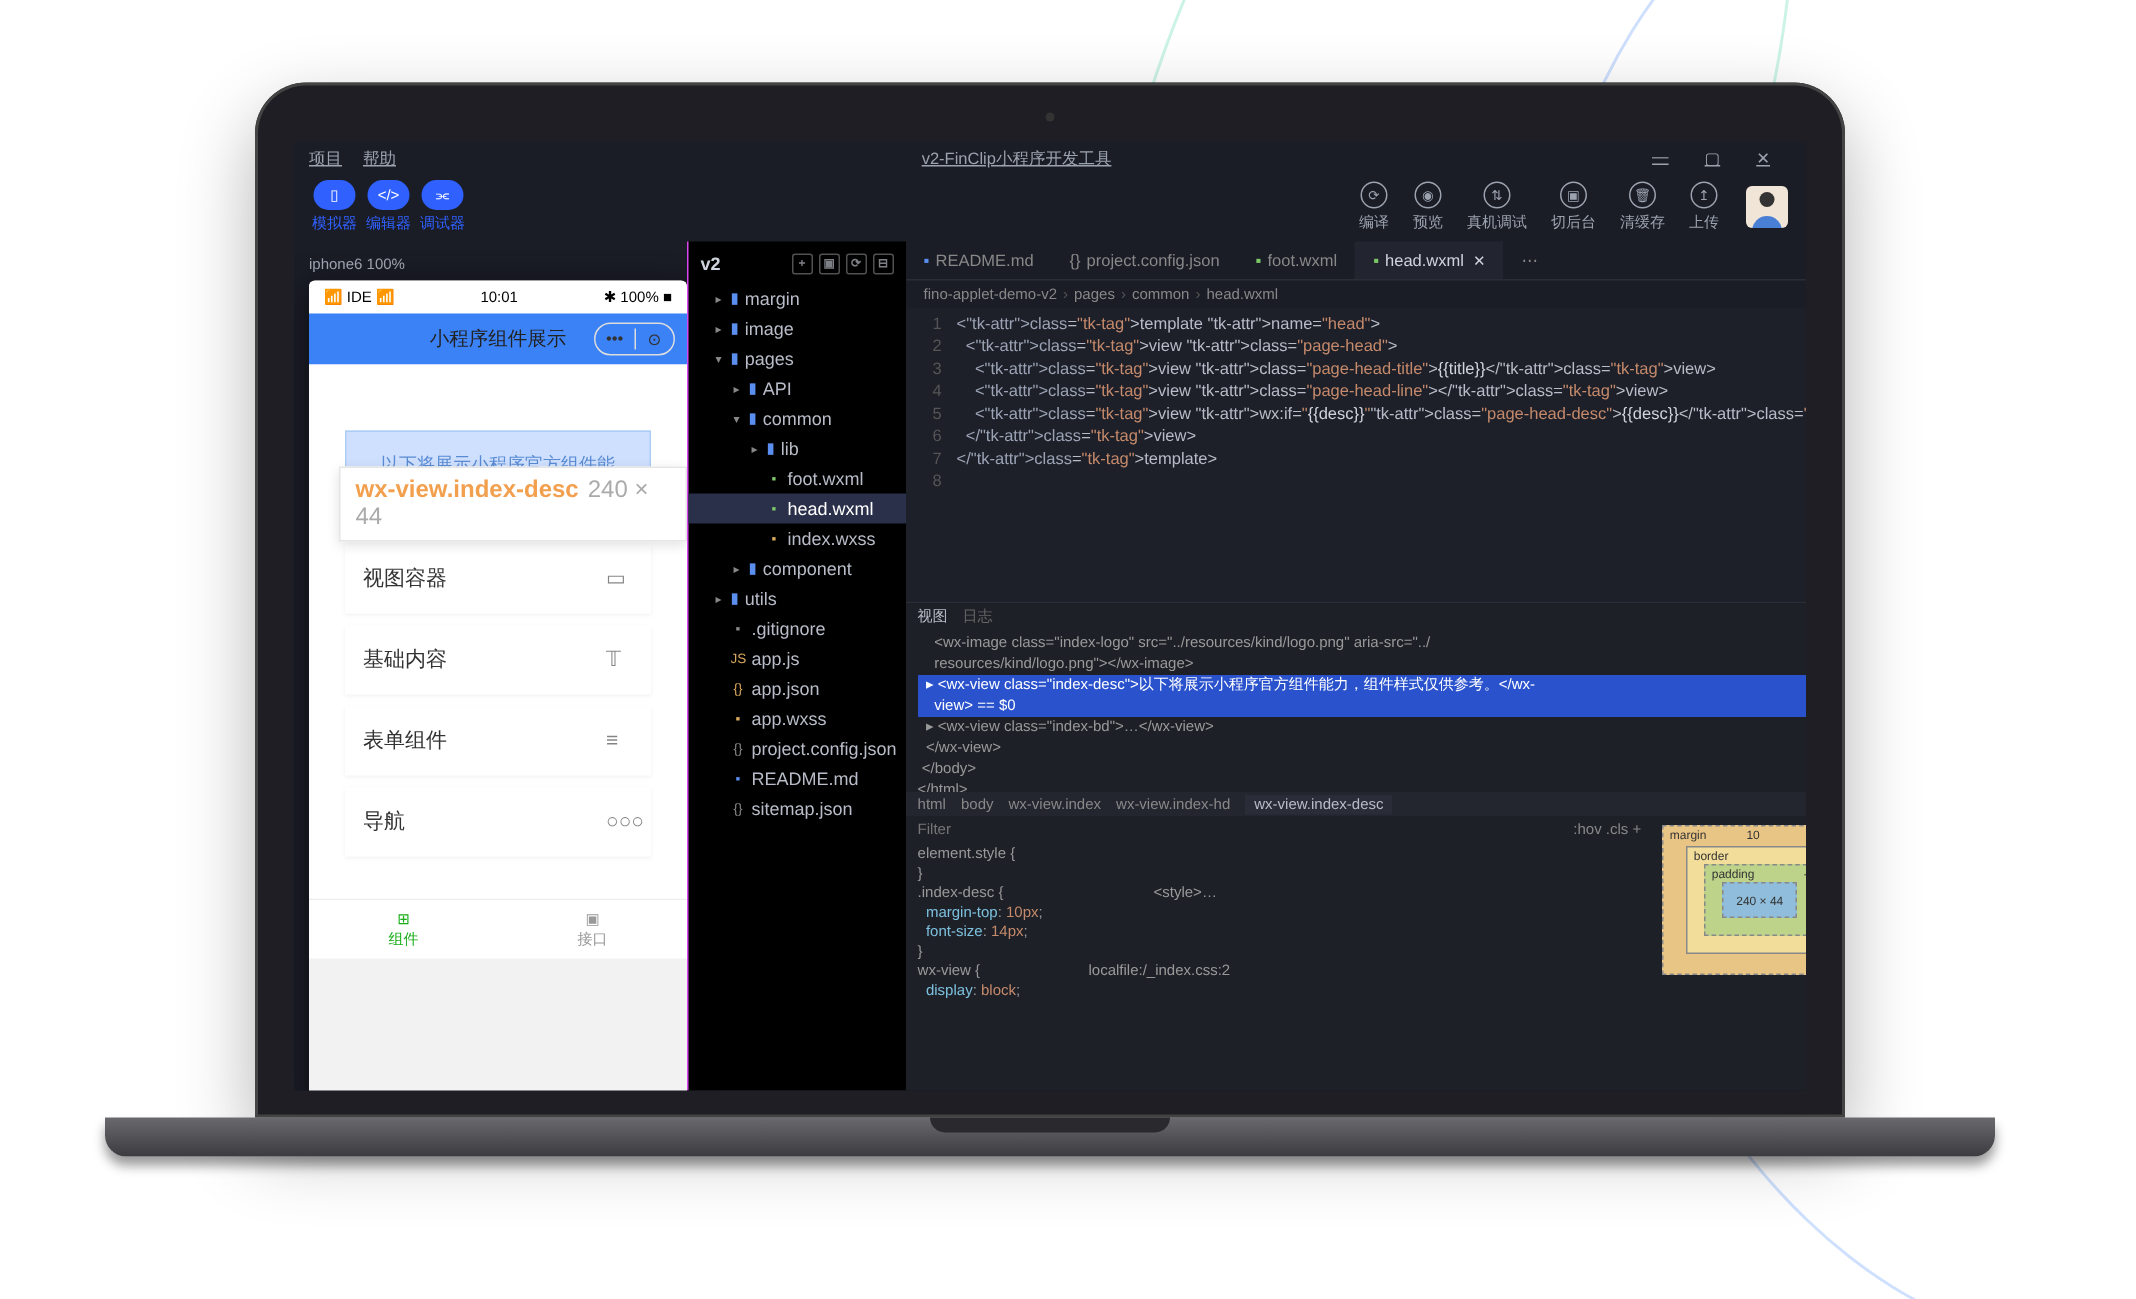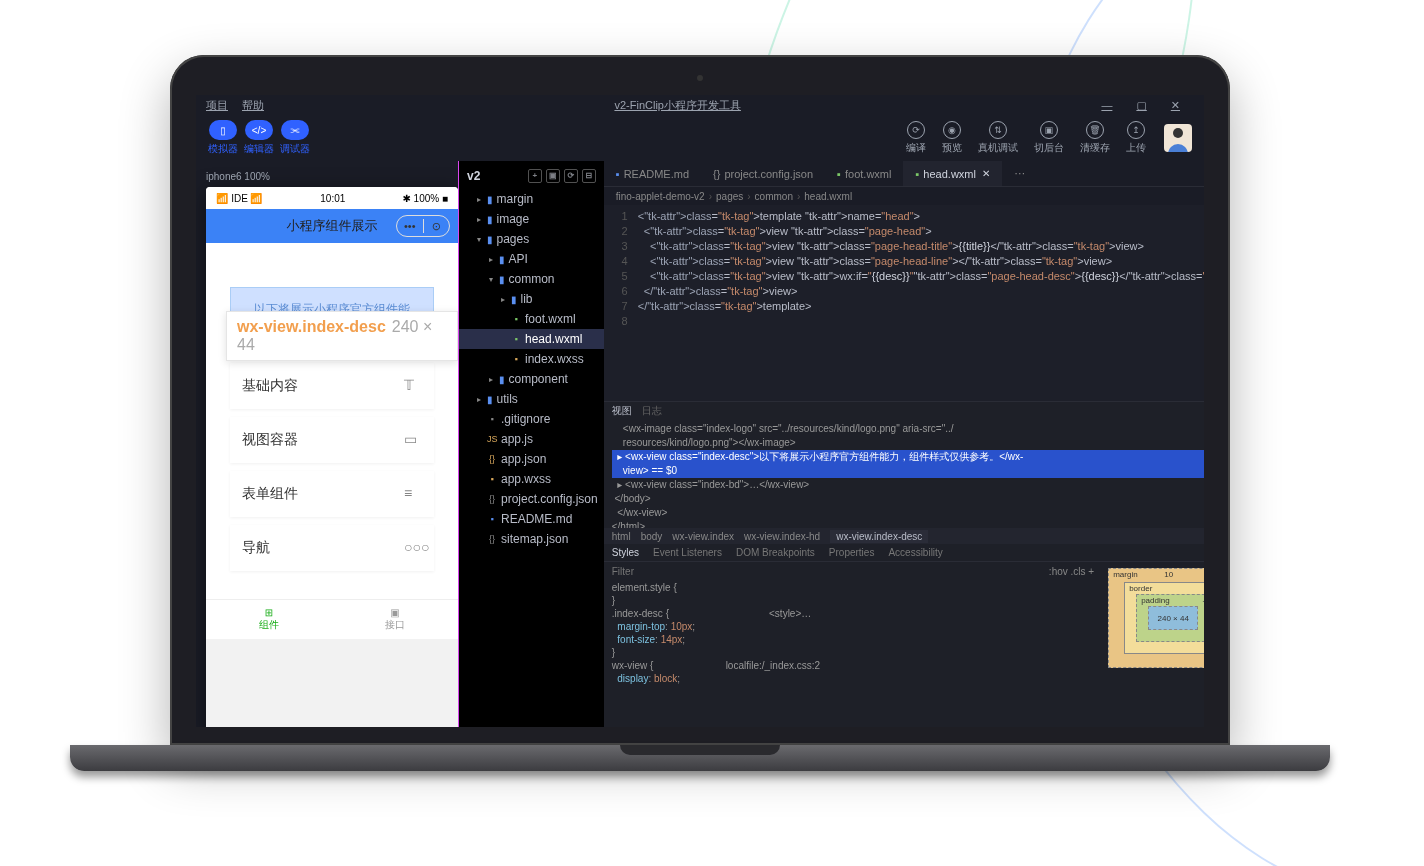--- a/index.html
+++ b/index.html
@@ -211,26 +211,26 @@
                 <span>⊙</span>
               </div>
             </div>
             <div class="phone-body">
               <div class="inspect-tip">
                 <b>wx-view.index-desc</b><span class="dim">240 × 44</span>
               </div>
               <div class="highlight-box">以下将展示小程序官方组件能力，组件样式仅供参考。</div>
               <div id="phone-items">
                   <div class="phone-list-item">
+                    <span>视图容器</span>
+                    <span class="ico">▭</span>
+                  </div>
+                  <div class="phone-list-item">
                     <span>基础内容</span>
                     <span class="ico">𝕋</span>
-                  </div>
-                  <div class="phone-list-item">
-                    <span>视图容器</span>
-                    <span class="ico">▭</span>
                   </div>
                   <div class="phone-list-item">
                     <span>表单组件</span>
                     <span class="ico">≡</span>
                   </div>
                   <div class="phone-list-item">
                     <span>导航</span>
                     <span class="ico">○○○</span>
                   </div>
                 </div>
@@ -396,37 +396,30 @@
             <div class="dt-tabs">
               <span class="on">视图</span>
               <span>日志</span>
             </div>
             <div class="dt-elements" id="dt-elements">
                 <div class="row">    &lt;wx-image class="index-logo" src="../resources/kind/logo.png" aria-src="../</div>
                 <div class="row">    resources/kind/logo.png"&gt;&lt;/wx-image&gt;</div>
                 <div class="row sel">  ▸ &lt;wx-view class="index-desc"&gt;以下将展示小程序官方组件能力，组件样式仅供参考。&lt;/wx-</div>
                 <div class="row sel">    view&gt; == $0</div>
                 <div class="row">  ▸ &lt;wx-view class="index-bd"&gt;…&lt;/wx-view&gt;</div>
+                <div class="row">  &lt;/wx-view&gt;</div>
                 <div class="row"> &lt;/body&gt;</div>
-                <div class="row">  &lt;/wx-view&gt;</div>
                 <div class="row">&lt;/html&gt;</div>
               </div>
             <div class="dt-crumb" id="dt-crumb">
                 <span>html</span>
                 <span>body</span>
                 <span>wx-view.index</span>
                 <span>wx-view.index-hd</span>
                 <span class="on">wx-view.index-desc</span>
-              </div>
-            <div class="dt-style-tabs" id="dt-style-tabs">
-                <span class="on">Styles</span>
-                <span>Event Listeners</span>
-                <span>DOM Breakpoints</span>
-                <span>Properties</span>
-                <span>Accessibility</span>
               </div>
             <div class="dt-styles">
               <div class="dt-css">
                 <div class="filter">
                   <input placeholder="Filter" style="">
                   <span class="tools">:hov  .cls  +</span>
                 </div>
                 <div id="css-rules">
                     <div class="rule">element.style {</div>
                     <div class="rule">}</div>

